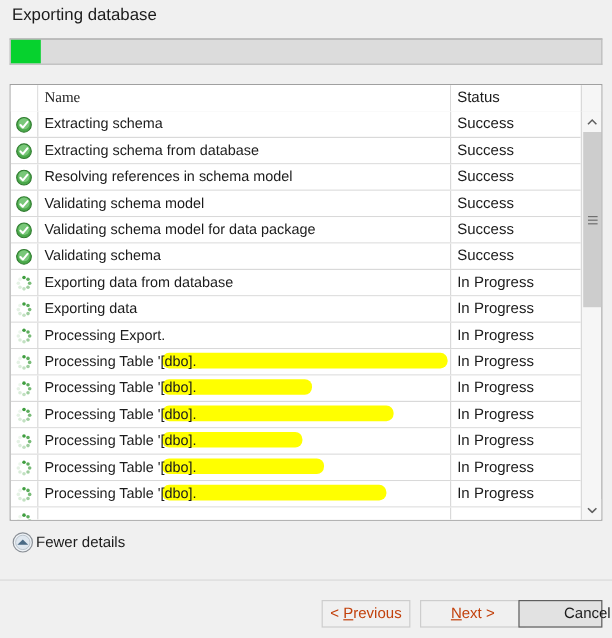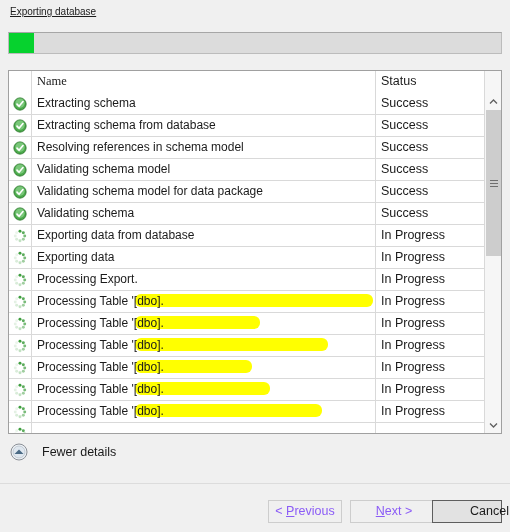--- a/index.html
+++ b/index.html
@@ -15,25 +15,24 @@
     color: #1b1b1b;
     overflow: hidden;
     position: relative;
   }
 
   
   #page-title {
     position: absolute;
     left: 10px;
     top: 4px;
-    font-size: 10px;
+    font-size: 14px;
     color: #1b1b1b;
     line-height: 16px;
     white-space: nowrap;
-    text-decoration: underline;
   }
 
   
   #progress-bar {
     position: absolute;
     left: 8px;
     top: 32px;
     width: 494px;
     height: 22px;
     box-sizing: border-box;
@@ -195,21 +194,21 @@
   #fewer-details {
     position: absolute;
     left: 10px;
     top: 440px;
     display: flex;
     align-items: center;
     height: 24px;
   }
   #collapse-icon { width: 18px; height: 18px; display: block; }
   #fewer-details-label {
-    margin-left: 14px;
+    margin-left: 2px;
     font-size: 12.5px;
     color: #1b1b1b;
   }
 
   
   #footer-divider {
     position: absolute;
     left: 0;
     top: 483px;
     width: 510px;
@@ -233,21 +232,21 @@
     font-family: "Liberation Sans", sans-serif;
     font-size: 12.5px;
     text-align: center;
     line-height: 21px;
     background: #f0f0f0;
     border: 1px solid #b4b4b4;
     color: #1b1b1b;
     padding: 0;
   }
   .wiz-btn.disabled {
-    color: #8b5cf6;
+    color: #c2410c;
     border-color: #cdcdcd;
     background: #f0f0f0;
   }
   .wiz-btn.focused {
     background: #e2e2e2;
     border: 1px solid #5e5e5e;
   }
   #btn-previous { left: 268px; width: 74px; }
   #btn-next     { left: 350px; width: 88px; }
   #btn-cancel   { left: 432px; width: 70px; padding-left: 37px; }

